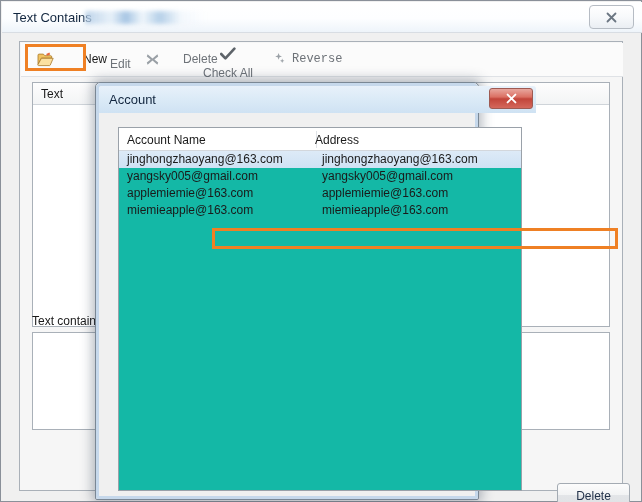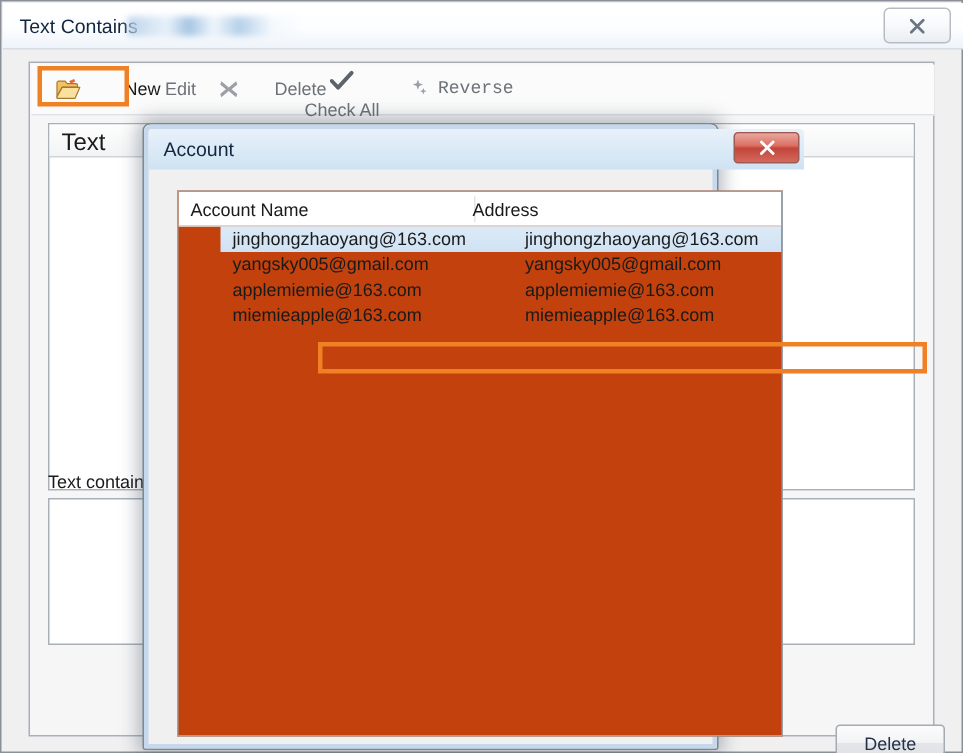--- a/index.html
+++ b/index.html
@@ -108,21 +108,21 @@
     align-items: center;
     gap: 5px;
     padding: 0 4px;
     box-sizing: border-box;
     font-size: 12px;
     color: #6d7278;
     white-space: nowrap;
   }
   .tb-item.enabled { color: #1a1a1a; }
   .tb-new      { left: 12px; gap: 29px; }
-  .tb-edit     { left: 85px; }
+  .tb-edit     { left: 85px; align-items: flex-end; }
   .tb-delete   { left: 120px; gap: 23px; }
   .tb-checkall { left: 178px; flex-direction: column; }
   .tb-reverse  { left: 247px; font-family: Liberation Mono, monospace; }
 
   .hl-new {
     position: absolute;
     left: 24px; top: 43px;
     width: 61px; height: 27px;
     box-sizing: border-box;
     border: 3px solid #ef8024;
@@ -147,21 +147,21 @@
     left: 0; top: 0;
     width: 100%;
     height: 22px;
     box-sizing: border-box;
     border-bottom: 1px solid #cfd4d9;
     background: linear-gradient(to bottom, #fdfdfd, #f3f4f5);
   }
   .main-list-head span {
     position: absolute;
     left: 8px; top: 4px;
-    font-size: 16px;
+    font-size: 12px;
     color: #1a1a1a;
   }
 
   
   .tc-label {
     position: absolute;
     left: 12px; top: 272px;
     font-size: 12px;
     color: #1a1a1a;
     white-space: nowrap;
@@ -246,21 +246,21 @@
   }
 
   
   .acct-list {
     position: absolute;
     left: 22px; top: 44px;
     width: 404px;
     height: 364px;
     box-sizing: border-box;
     border: 1px solid #9aa1a9;
-    background: #c2410c;
+    background: #14b8a6;
     overflow: hidden;
   }
   .acct-head {
     position: relative;
     height: 23px;
     box-sizing: border-box;
     border-bottom: 1px solid #d3d7dc;
     background: #ffffff;
   }
   .acct-head .col {
@@ -276,21 +276,20 @@
     position: absolute;
     left: 197px; top: 3px;
     width: 1px; height: 17px;
     background: #dfe3e7;
   }
   .acct-rows { position: relative; }
   .acct-row {
     position: relative;
     height: 17px;
     white-space: nowrap;
-    margin-left: 28px;
   }
   .acct-row .cell {
     position: absolute;
     top: 1px;
     font-size: 12px;
     color: #1a1a1a;
     white-space: nowrap;
   }
   .acct-row .cell.c0 { left: 8px; }
   .acct-row .cell.c1 { left: 203px; }

